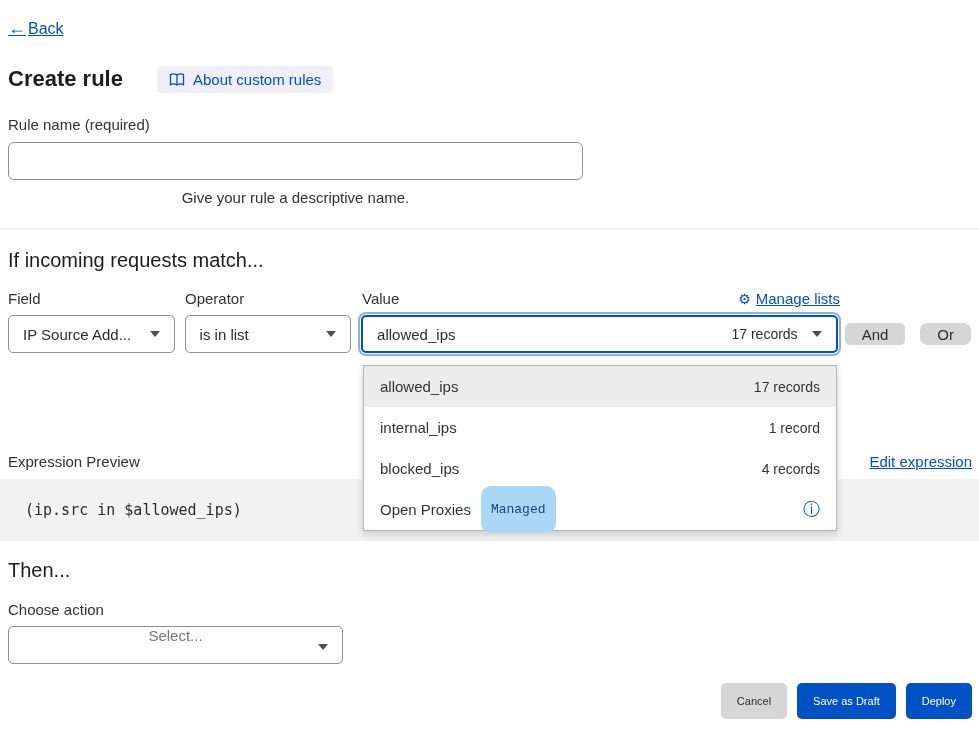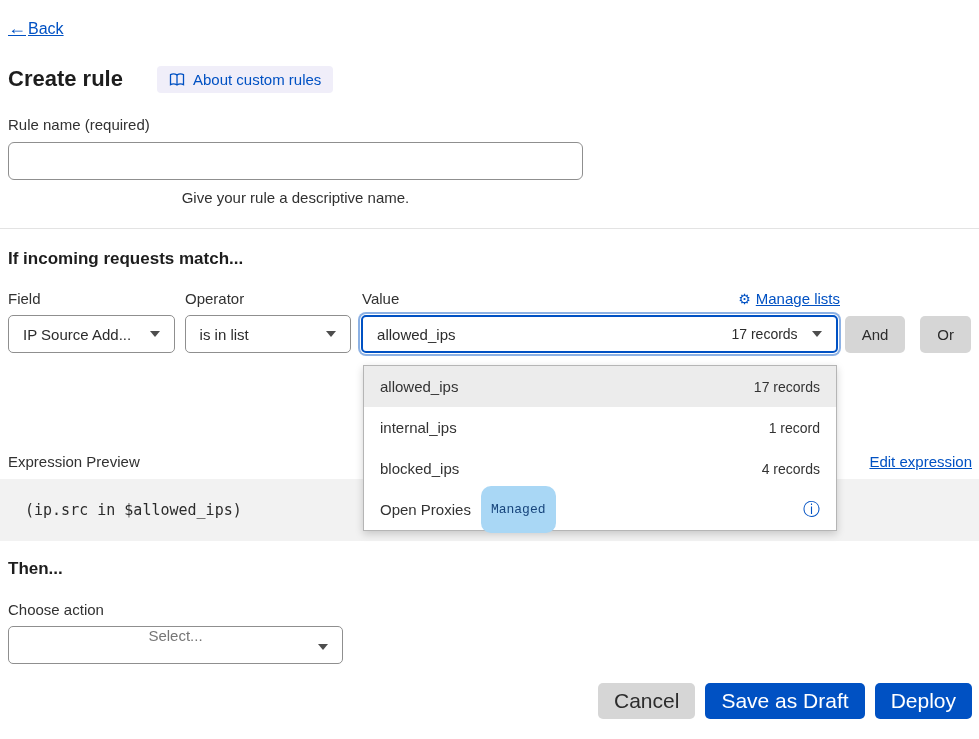--- a/index.html
+++ b/index.html
@@ -19,43 +19,43 @@
   .about-badge svg { display:block; }
 
   
   .rule-name { position:absolute; top:116px; left:8px; }
   .field-label { font-size:15px; color:#313131; }
   .rule-name input { margin-top:9px; width:575px; height:38px; border:1px solid #8f8f8f; border-radius:6px; font-size:15px; padding:0 12px; font-family:"Liberation Sans", sans-serif; color:#313131; }
   .helper { margin-top:9px; font-size:15px; color:#313131;text-align:center; }
 
   .divider { position:absolute; top:228px; left:0; width:979px; border-top:1px solid #e3e3e3; }
 
-  .section-title { font-size:17px; font-weight:700; color:#1d1d1d; }
+  .section-title { font-size:20px; font-weight:400; color:#1d1d1d; }
   .match-title { position:absolute; top:249px; left:8px; }
 
   
   .controls { position:absolute; top:290px; left:8px; width:963px; }
   .labels-row { display:flex; align-items:center; font-size:15px; margin-bottom:8px; }
   .col-field { width:167px; margin-right:10px; }
   .col-op { width:167px; margin-right:10px; }
   .col-value { width:478px; display:flex; justify-content:space-between; align-items:center;gap:48px; }
   .manage-lists { display:flex; align-items:center; gap:5px; font-size:15px; }
   .manage-lists .gear { color:#0051c3; font-size:14px; text-decoration:none; }
 
   .selects-row { display:flex; align-items:center; }
   .select { position:relative; height:38px; border:1px solid #8f8f8f; border-radius:5px; background:#fff; display:flex; align-items:center; padding:0 14px; font-size:15px; color:#2c2c2c; cursor:pointer; }
   .select .chev { width:0; height:0; border-left:5px solid transparent; border-right:5px solid transparent; border-top:6px solid #4d4d4d; margin-left:auto; }
   .sel-field { width:167px; margin-right:10px; }
   .sel-op { width:167px; margin-right:10px;gap:36px; }
   .sel-value { width:478px; border:2px solid #0051c3; box-shadow:0 0 0 1px #fff, 0 0 0 3px rgba(0,81,195,.45); }
   .sel-value .meta { margin-left:auto; font-size:14px; color:#2c2c2c; }
   .sel-value .chev { margin-left:14px; }
-  .btn-gray { height:37px; background:#d6d6d6; border:none; border-radius:5px; font-size:15px; color:#2c2c2c; padding:0 17px; cursor:pointer; font-family:"Liberation Sans", sans-serif; }
+  .btn-gray { height:22px; background:#d6d6d6; border:none; border-radius:5px; font-size:15px; color:#2c2c2c; padding:0 17px; cursor:pointer; font-family:"Liberation Sans", sans-serif; }
   .and-btn { margin-left:7px; }
-  .or-btn { margin-left:15px; }
+  .or-btn { margin-left:15px;border-radius:7px; }
 
   
   .listbox { position:absolute; top:365px; left:363px; width:474px; background:#fff; border:1px solid #b5b5b5; box-shadow:0 3px 8px rgba(0,0,0,.18); z-index:9; }
   .opt { height:41px; display:flex; align-items:center; padding:0 16px; font-size:15px; color:#333; cursor:pointer; }
   .opt.selected { background:#ececec; }
   .opt .meta { margin-left:auto; font-size:14px; color:#333; }
   .badge-managed { margin-left:10px; background:#a9d7f5; color:#17457c; font-size:13px; border-radius:10px; padding:16px 10px;font-family:Liberation Mono, monospace; }
   .info-ic { margin-left:auto; color:#0051c3; font-size:17px; line-height:1; cursor:pointer; }
 
   
@@ -64,21 +64,21 @@
   .code-block code { font-family:"DejaVu Sans Mono", monospace; font-size:15px; color:#2c2c2c; }
 
   
   .then-title { position:absolute; top:559px; left:8px; }
   .action-label { position:absolute; top:601px; left:8px; font-size:15px; }
   .action-select { position:absolute; top:626px; left:8px; width:335px;flex-direction:column; }
   .placeholder { color:#767676; }
 
   
   .footer { position:absolute; top:683px; right:7px; display:flex; gap:10px; }
-  .btn { height:36px; border:none; border-radius:5px; font-size:21px; padding:0 16px; cursor:pointer; font-family:"Liberation Sans", sans-serif; }
+  .btn { height:36px; border:none; border-radius:5px; font-size:11px; padding:0 16px; cursor:pointer; font-family:"Liberation Sans", sans-serif; }
   .btn-cancel { background:#d6d6d6; color:#2c2c2c; }
   .btn-primary { background:#0051c3; color:#fff; }
 </style>
 </head>
 <body>
 
 <div class="page">
 
   <div class="back link">
     <span class="arrow">←</span>

